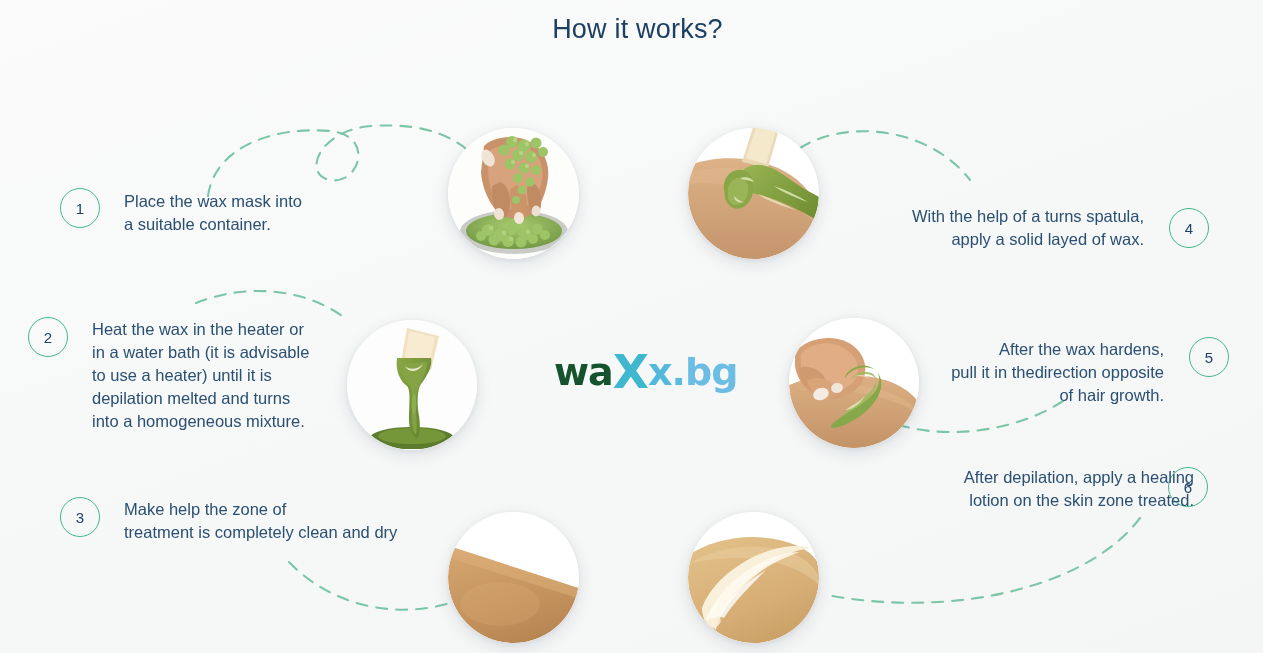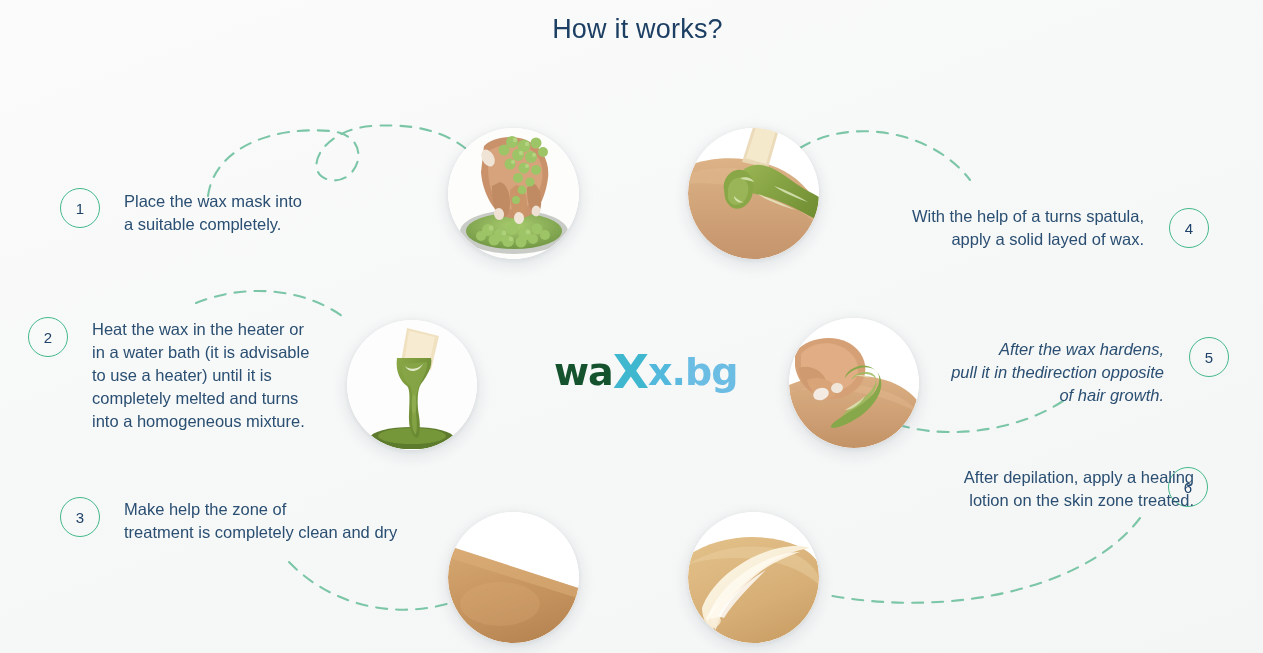--- a/index.html
+++ b/index.html
@@ -77,21 +77,21 @@
       <path d="M800,148 C848,118 930,128 970,180"></path>
 
       <path d="M1063,401 C1010,436 930,440 886,420"></path>
 
       <path d="M1140,518 C1090,585 960,618 832,596"></path>
     </g>
   </svg>
 
   <div class="num" style="left:60px;top:188px;">1</div>
   <div class="steptext left" style="left:124px;top:190px;width:290px;">Place the wax mask into
-a suitable completely.</div>
+a suitable container.</div>
 
   <div class="photo" style="left:448px;top:128px;width:131px;height:131px;">
     <svg width="131" height="131" viewBox="0 0 131 131">
       <defs>
         <clipPath id="c1">
             <circle cx="65.5" cy="65.5" r="65.5"></circle>
           </clipPath>
         <radialGradient id="bowl1" cx="50%" cy="35%" r="70%">
           <stop offset="0%" stop-color="#a9cc6f"></stop>
             <stop offset="100%" stop-color="#6f9442"></stop>
@@ -165,21 +165,21 @@
             <circle cx="79" cy="38" r="2"></circle>
         </g>
       </g>
     </svg>
   </div>
 
   <div class="num" style="left:28px;top:317px;">2</div>
   <div class="steptext left" style="left:92px;top:318px;width:300px;">Heat the wax in the heater or
 in a water bath (it is advisable
 to use a heater) until it is
-completely melted and turns
+depilation melted and turns
 into a homogeneous mixture.</div>
 
   <div class="photo" style="left:347px;top:320px;width:130px;height:130px;">
     <svg width="130" height="130" viewBox="0 0 130 130">
       <defs>
         <clipPath id="c2">
             <circle cx="65" cy="65" r="65"></circle>
           </clipPath>
         <linearGradient id="wx2" x1="0" y1="0" x2="1" y2="1">
           <stop offset="0%" stop-color="#8aa845"></stop>
@@ -278,21 +278,21 @@
           <path d="M52,50 C58,48 64,50 66,54 C60,52 55,52 52,50 Z"></path>
           <path d="M86,58 C98,62 110,68 120,74 C108,70 94,64 86,58 Z"></path>
           <path d="M70,66 C82,70 96,76 108,82 C94,78 78,72 70,66 Z"></path>
           <path d="M46,68 C50,72 54,74 56,74 C50,76 46,72 46,68 Z"></path>
         </g>
       </g>
     </svg>
   </div>
 
   <div class="num" style="left:1189px;top:337px;">5</div>
-  <div class="steptext right" style="left:880px;top:338px;width:284px;font-style:italic;">After the wax hardens,
+  <div class="steptext right" style="left:880px;top:338px;width:284px;">After the wax hardens,
 pull it in thedirection opposite
 of hair growth.</div>
 
   <div class="photo" style="left:789px;top:318px;width:130px;height:130px;">
     <svg width="130" height="130" viewBox="0 0 130 130">
       <defs>
         <clipPath id="c5">
             <circle cx="65" cy="65" r="65"></circle>
           </clipPath>
         <linearGradient id="sk5" x1="0" y1="0" x2="0" y2="1">

